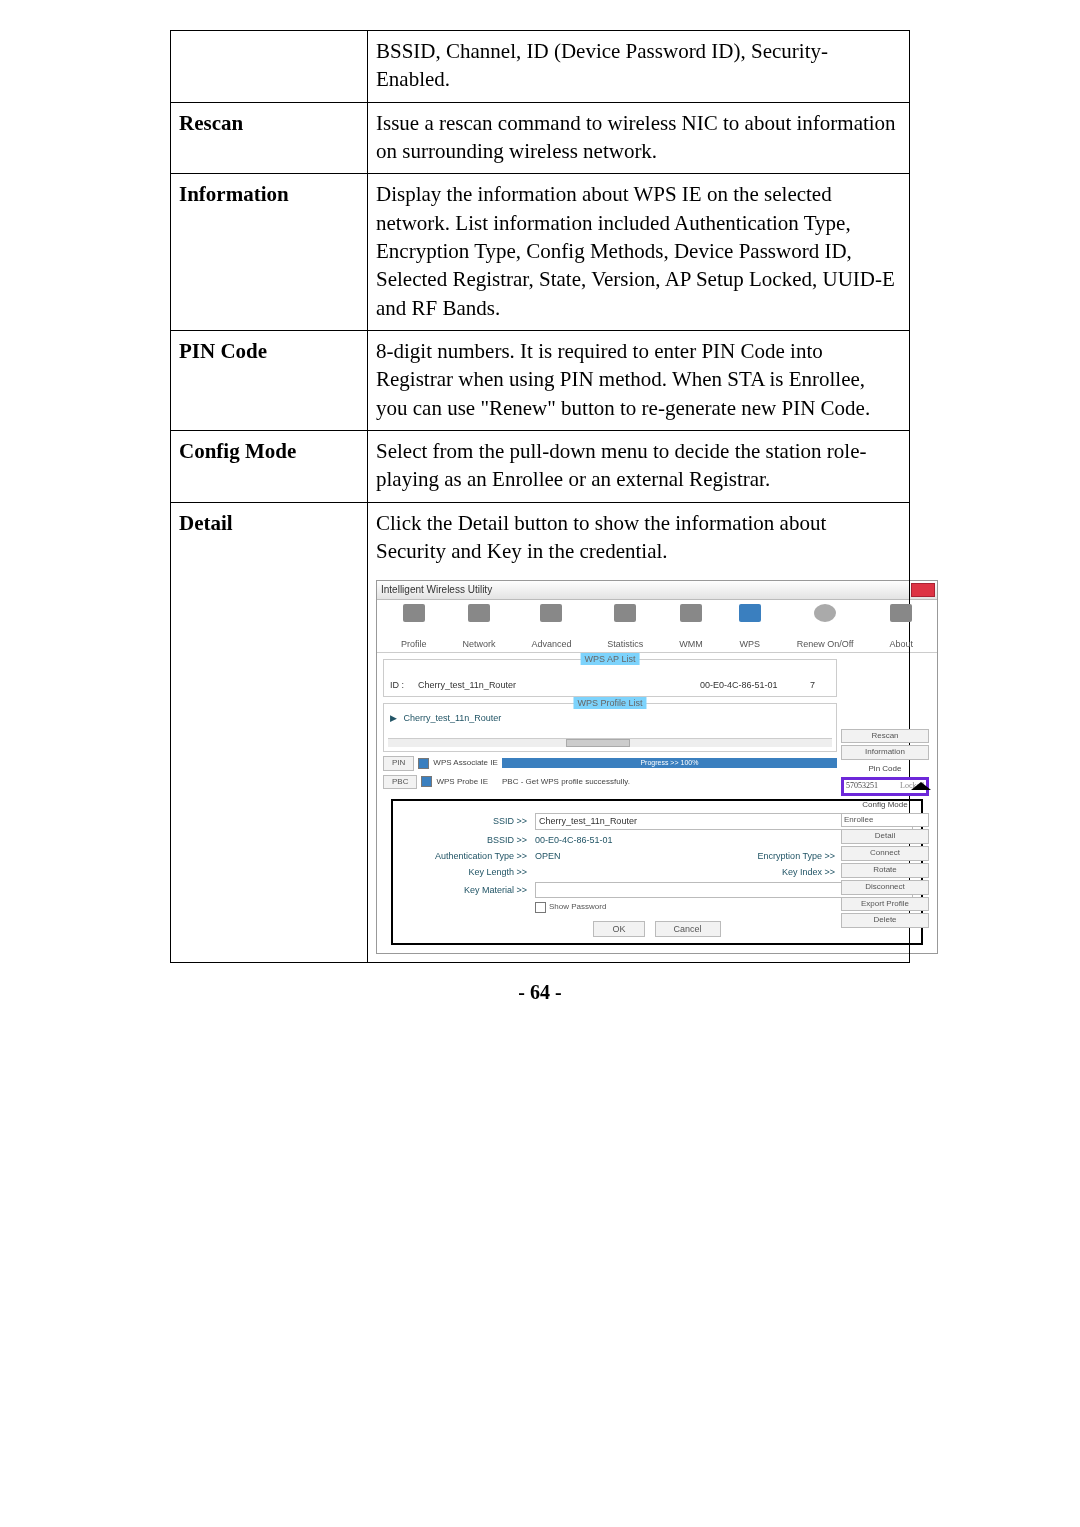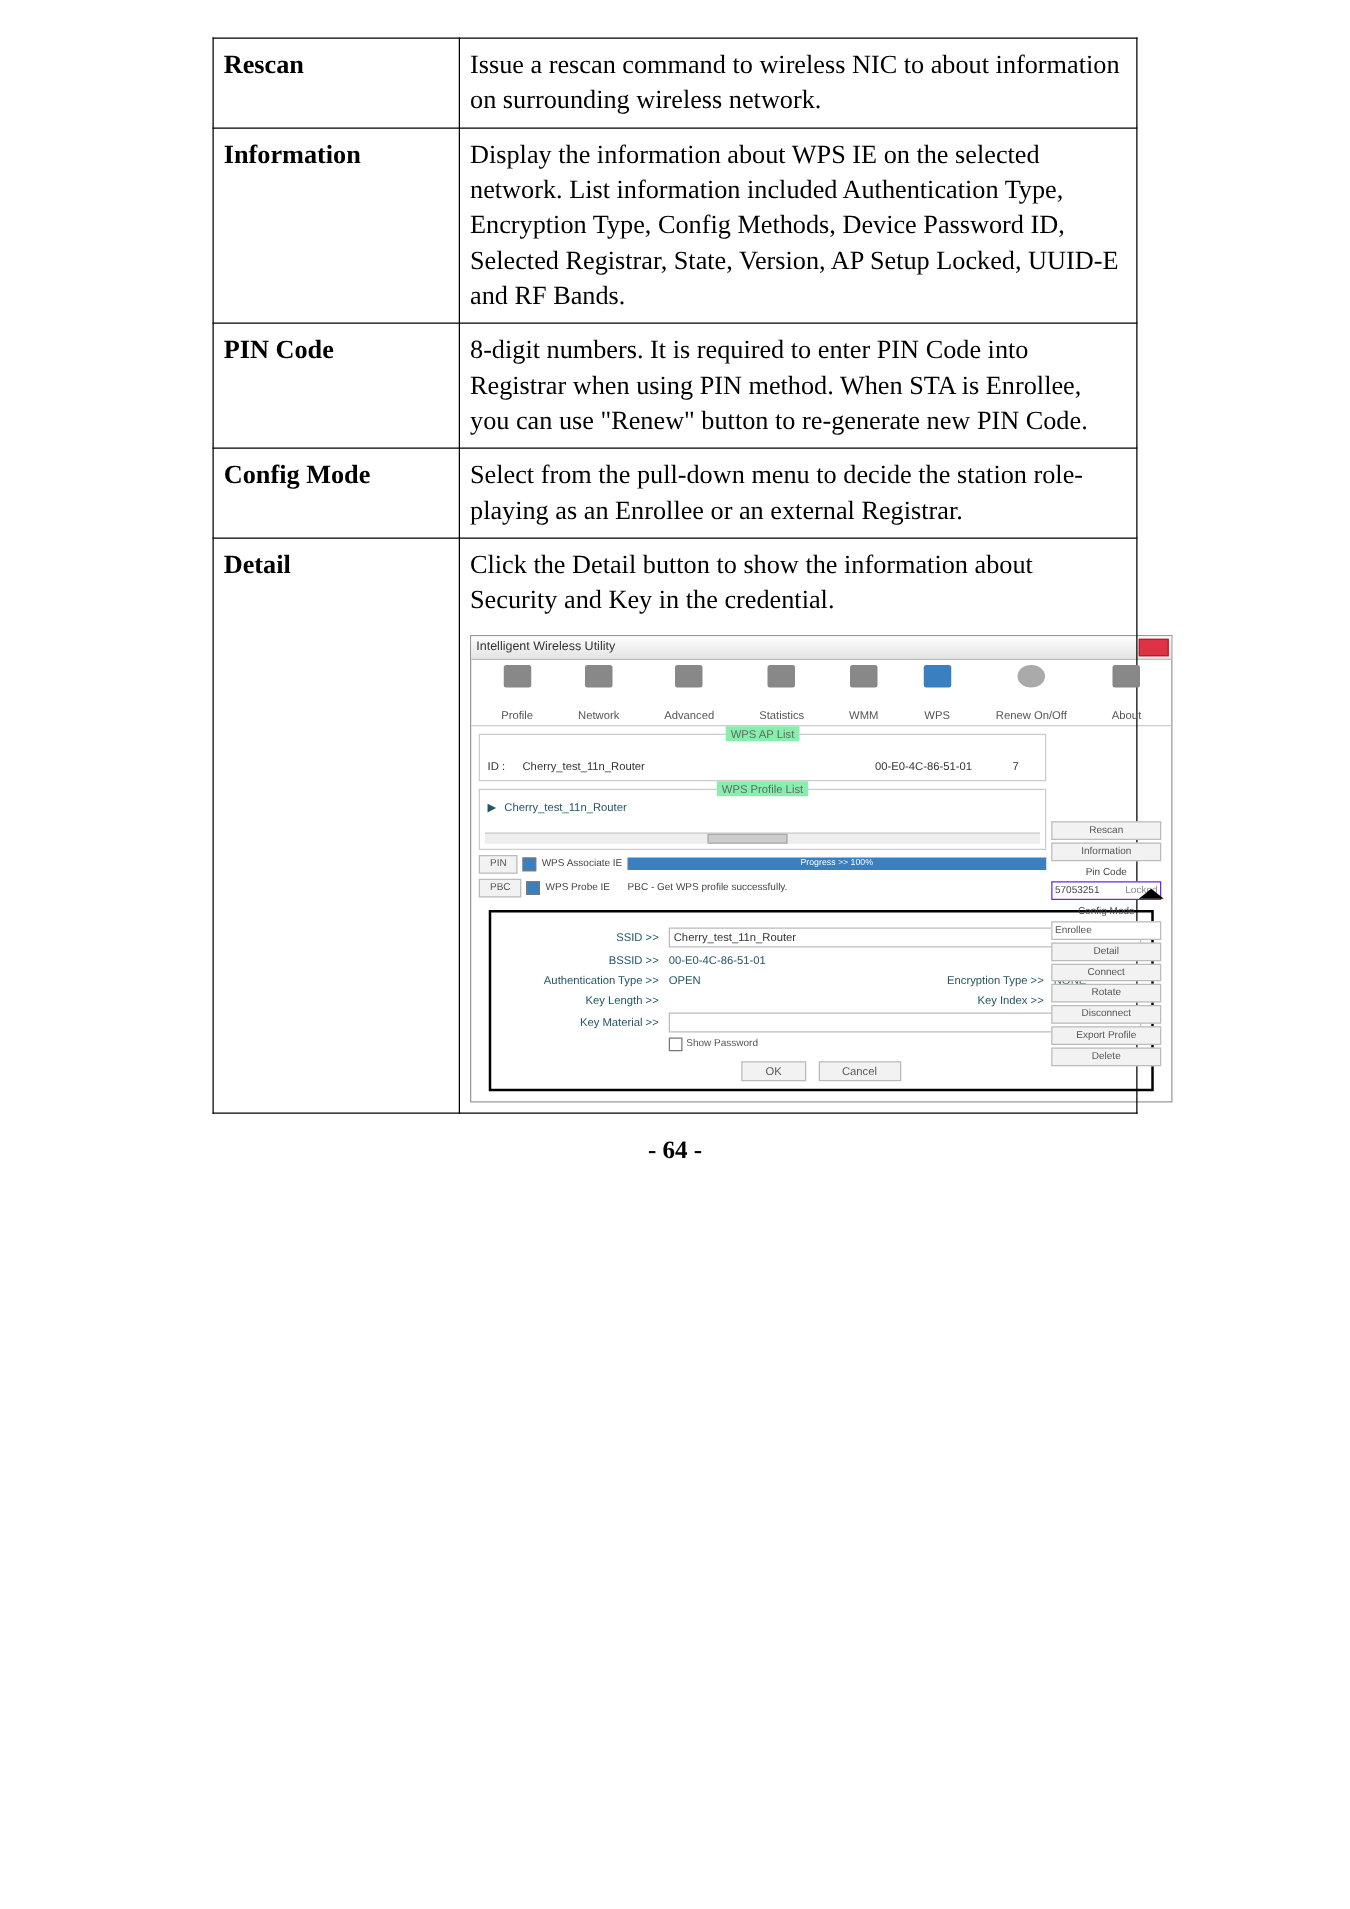--- a/index.html
+++ b/index.html
@@ -83,21 +83,21 @@
     margin: 6px 6px 4px 6px;
     border: 1px solid #ccc;
     position: relative;
     padding: 6px 4px 4px 4px;
   }
   .group .legend {
     position: absolute;
     top: -7px;
     left: 50%;
     transform: translateX(-50%);
-    background: #86efac;
+    background: #7dd3fc;
     padding: 0 4px;
     font-size: 9px;
     color: #666;
     text-align: right;
   }
   .aprow {
     display: grid;
     grid-template-columns: 28px 1fr 110px 20px;
     font-size: 9px;
     color: #333;
@@ -116,27 +116,28 @@
   .sbtn {
     border: 1px solid #bbb;
     background: #f2f2f2;
     font-size: 8px;
     text-align: center;
     padding: 1px 0;
     color: #555;
   }
   .pinlabel { font-size: 8px; color: #444; text-align: center; margin-top: 2px;}
   .pinbox {
-    border: 1px solid #6d28d9;
+    border: 3px solid #6d28d9;
     font-size: 8px;
     text-align: center;
     padding: 1px 2px;
     background: #fff;
     display: flex;
     justify-content: space-between;
+    font-family: Liberation Serif, serif;
   }
   .cmlabel { font-size: 8px; color: #444; text-align: center; margin-top: 2px;}
   .cmsel {
     border: 1px solid #bbb;
     font-size: 8px;
     padding: 1px 2px;
     background: #fff;
     color: #555;
   }
   .midwrap { position: relative; }
@@ -247,20 +248,24 @@
     margin-top: 2px;
   }
   .showpw .box { width: 9px; height: 9px; border: 1px solid #777; }
 </style>
 </head>
 <body>
 
 <div class="page">
   <table class="outer">
     <tbody>
+        <tr>
+      <td class="label"></td>
+      <td>BSSID, Channel, ID (Device Password ID), Security-Enabled.</td>
+    </tr>
     <tr>
       <td class="label">Rescan</td>
       <td>Issue a rescan command to wireless NIC to about information on surrounding wireless network.</td>
     </tr>
     <tr>
       <td class="label">Information</td>
       <td>Display the information about WPS IE on the selected network. List information included Authentication Type, Encryption Type, Config Methods, Device Password ID, Selected Registrar, State, Version, AP Setup Locked, UUID-E and RF Bands.</td>
     </tr>
     <tr>
       <td class="label">PIN Code</td>

